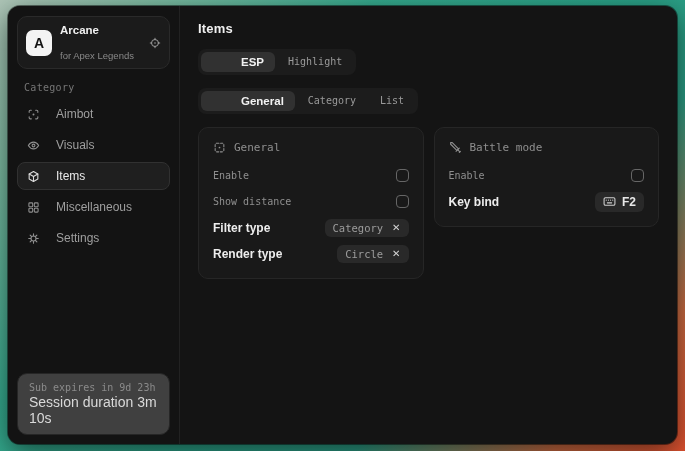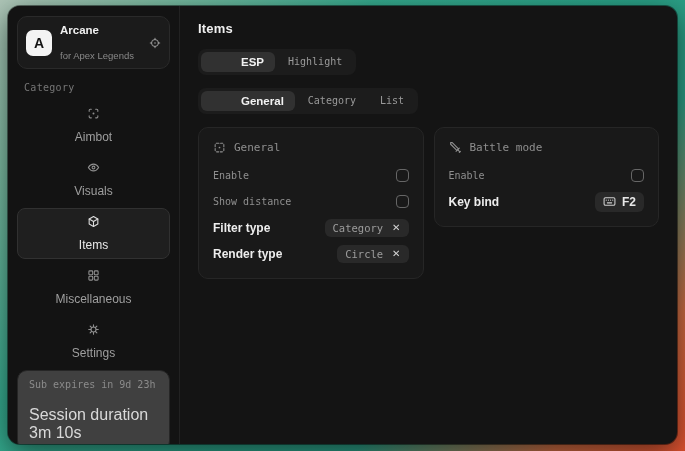--- a/index.html
+++ b/index.html
@@ -34,34 +34,34 @@
   }
   .app-meta { display: flex; flex-direction: column; min-width: 0; }
   .app-name { font-size: 11.5px; font-weight: 700; color: #f0f0f0; }
   .app-sub  { font-size: 9.5px; color: #8a8a8a; margin-top: 14px; white-space: nowrap; }
   .app-target { margin-left: auto; color: #9a9a9a; display: flex; }
   .cat-label {
     font-family: "DejaVu Sans Mono", monospace; font-size: 10px;
     color: #767676; margin: 13px 7px 7px; letter-spacing: .3px;
   }
   .nav-item {
-    display: flex; align-items: center; gap: 10px;
+    display: flex; align-items: center; gap: 16px;
     padding: 6px 9px; margin-bottom: 3px; border-radius: 8px;
-    border: 1px solid transparent; color: #9f9f9f; font-size: 12px; cursor: default; flex-direction: column;
+    border: 1px solid transparent; color: #9f9f9f; font-size: 12px; cursor: default;
   }
   .nav-item .nico { display: flex; color: #8f8f8f; }
   .nav-item.active { background: #1f1f1f; border-color: #313131; color: #e9e9e9; }
   .nav-item.active .nico { color: #dcdcdc; }
   .side-spacer { flex: 1; }
   .sub-card {
     background: #404040; border: 1px solid #262626; border-radius: 10px;
     padding: 8px 11px;
   }
   .sub-line1 { font-family: "DejaVu Sans Mono", monospace; font-size: 10px; color: #8b8b8b; }
-  .sub-line2 { font-size: 16px; color: #d9d9d9; margin-top: 16px; }
+  .sub-line2 { font-size: 14px; color: #d9d9d9; margin-top: 1px; }
   
   .main { flex: 1; padding: 15px 18px; display: flex; flex-direction: column; }
   .page-title { font-size: 13px; font-weight: 700; color: #f0f0f0; letter-spacing: .2px; }
   .tab-group {
     display: inline-flex; align-self: flex-start; gap: 2px;
     background: #1c1c1c; border-radius: 8px; padding: 3px; margin-top: 13px;
   }
   .tab {
     padding: 4px 11px; border-radius: 6px;
     font-family: "DejaVu Sans Mono", monospace; font-size: 10px; color: #9a9a9a;

